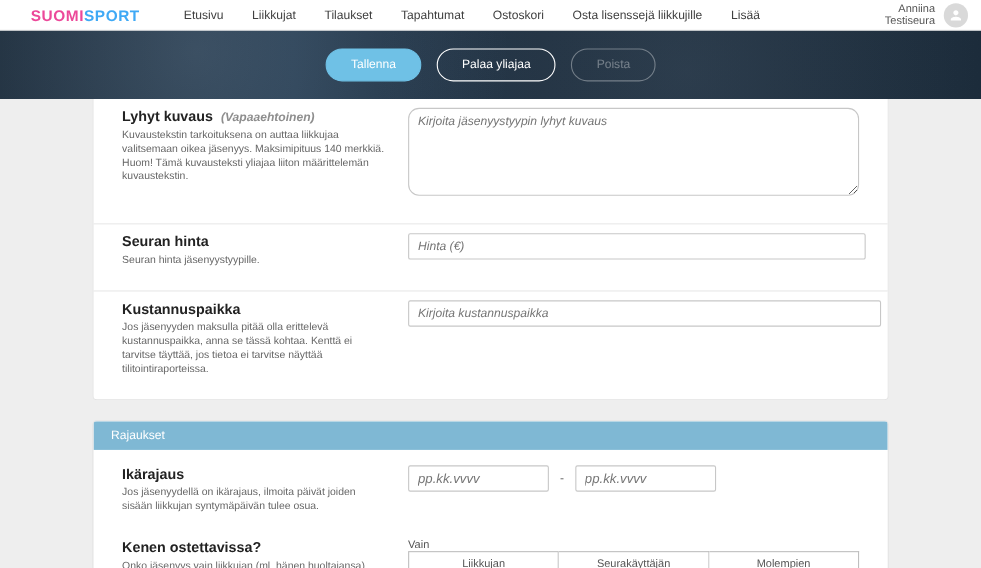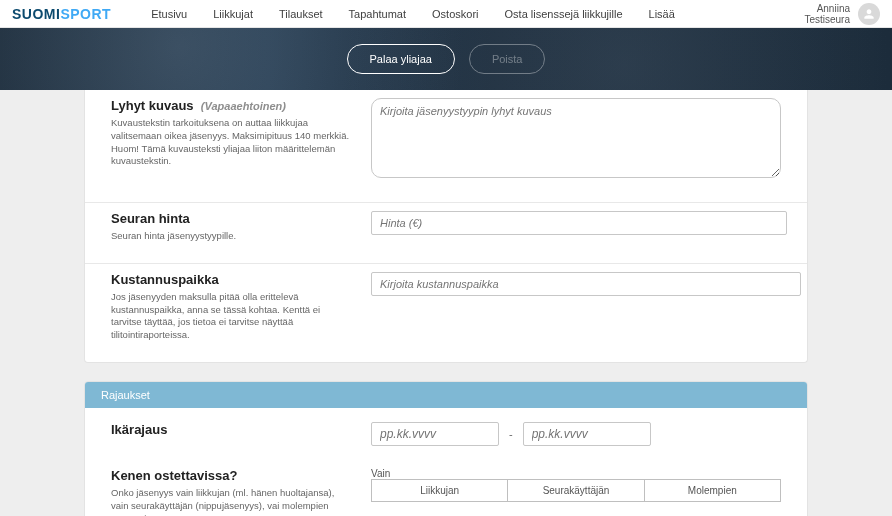--- a/index.html
+++ b/index.html
@@ -4,21 +4,21 @@
 <style>
   * { box-sizing: border-box; margin: 0; padding: 0; }
   body { font-family: Arial, Helvetica, sans-serif; background: #eeeeee; width: 892px; }
   
   
   .header {
     background: #ffffff; height: 28px; display: flex; align-items: center;
     padding: 0 12px; border-bottom: 1px solid #e6e6e6; font-size: 11px;
   }
   .logo { font-weight: 700; font-size: 14px; letter-spacing: 0.5px; margin-right: 40px; }
-  .logo .l1 { color: #0c4a6e; }
+  .logo .l1 { color: #ec4899; margin-left: 16px; }
   .logo .l2 { color: #3fa9f5; }
   .nav { display: flex; gap: 26px; color: #404040; }
   .nav a { color: #404040; text-decoration: none; cursor: pointer; }
   .spacer { flex: 1; }
   .user { text-align: right; color: #555; font-size: 10px; line-height: 11px; margin-right: 8px; }
   .avatar {
     width: 22px; height: 22px; border-radius: 50%; background: #d9d9d9;
     display: flex; align-items: center; justify-content: center;
   }
   .avatar svg { width: 14px; height: 14px; fill: #ffffff; }
@@ -115,20 +115,21 @@
   </div>
   <div class="avatar">
     <svg viewBox="0 0 24 24">
         <path d="M12 12c2.2 0 4-1.8 4-4s-1.8-4-4-4-4 1.8-4 4 1.8 4 4 4zm0 2c-2.7 0-8 1.3-8 4v2h16v-2c0-2.7-5.3-4-8-4z"></path>
       </svg>
   </div>
 </div>
 
 <div class="hero">
   <div class="hero-btns">
+    <button class="btn primary">Tallenna</button>
     <button class="btn">Palaa yliajaa</button>
     <button class="btn disabled">Poista</button>
   </div>
 </div>
 
 <div class="wrap">
 
   <div class="card">
 
     <div class="section">
@@ -165,20 +166,21 @@
     </div>
 
   </div>
 
   <div class="card2">
     <div class="stripe">Rajaukset</div>
 
     <div class="section2">
       <div class="left">
         <div class="label">Ikärajaus</div>
+        <div class="desc">Jos jäsenyydellä on ikärajaus, ilmoita päivät joiden sisään liikkujan syntymäpäivän tulee osua.</div>
       </div>
       <div class="right">
         <div class="date-row">
           <input class="date-input" type="text" placeholder="pp.kk.vvvv" style="">
           <span class="dash">-</span>
           <input class="date-input" type="text" placeholder="pp.kk.vvvv" style="">
         </div>
       </div>
     </div>
 

